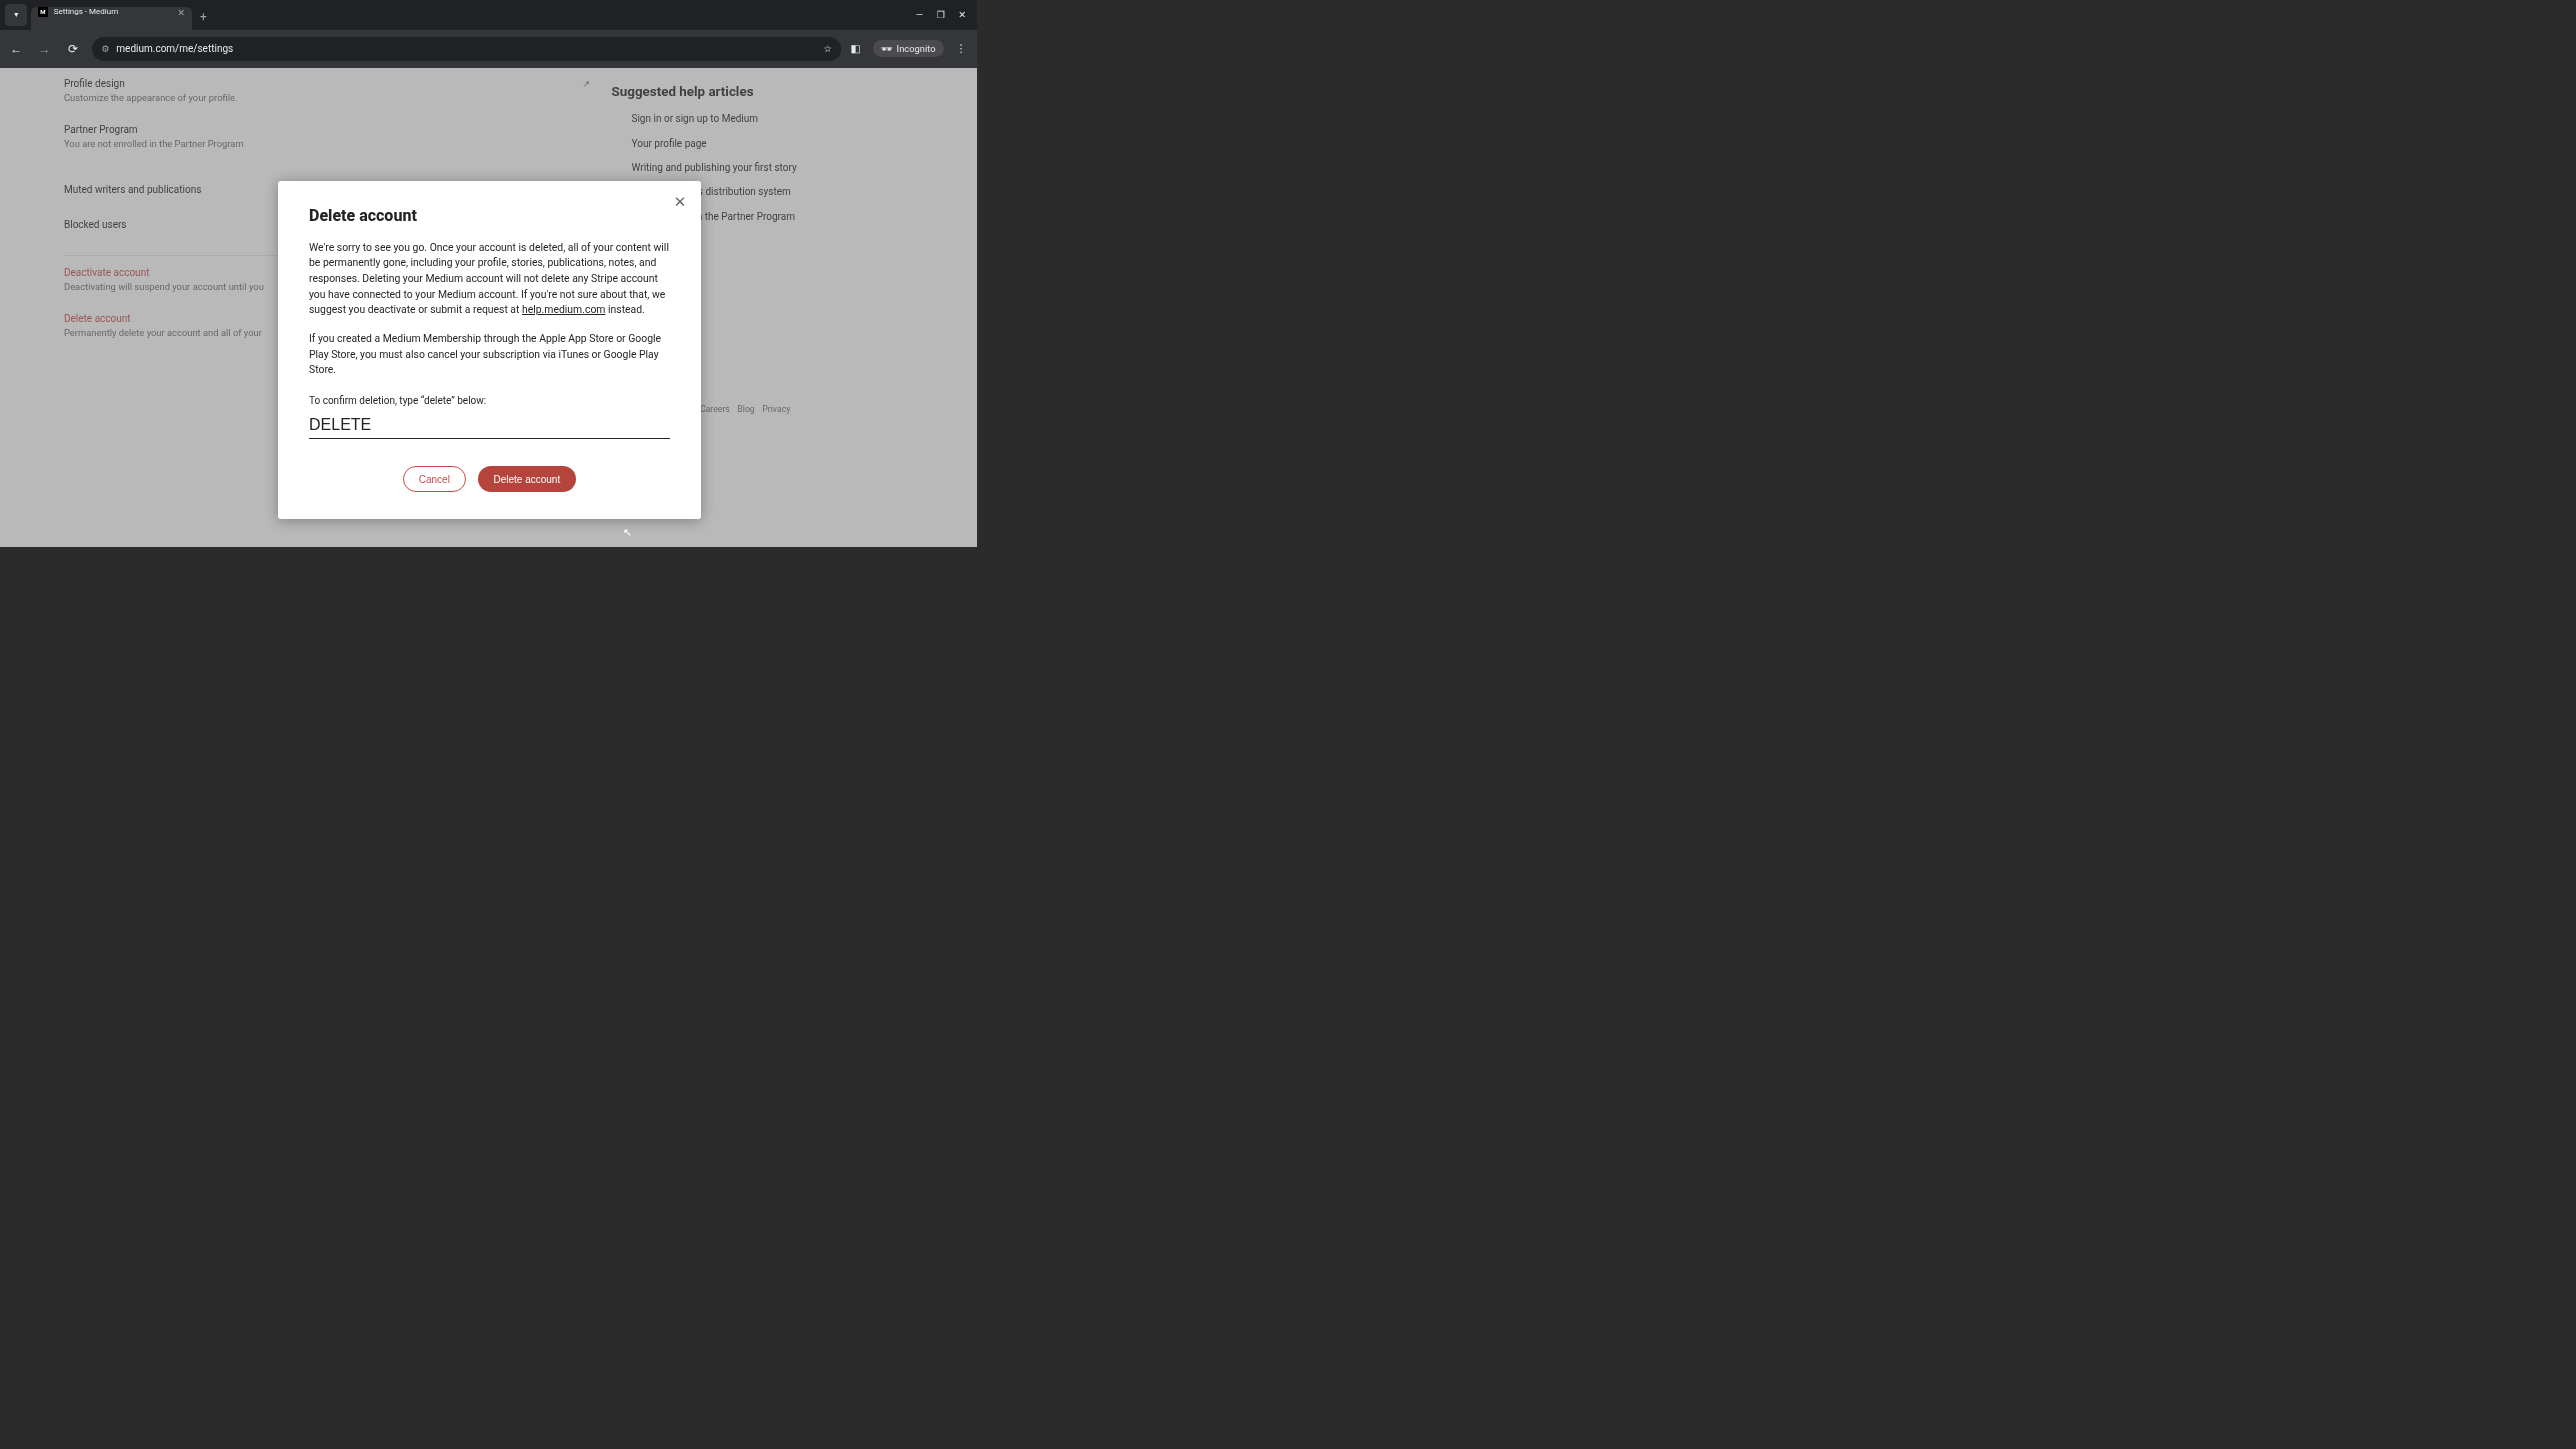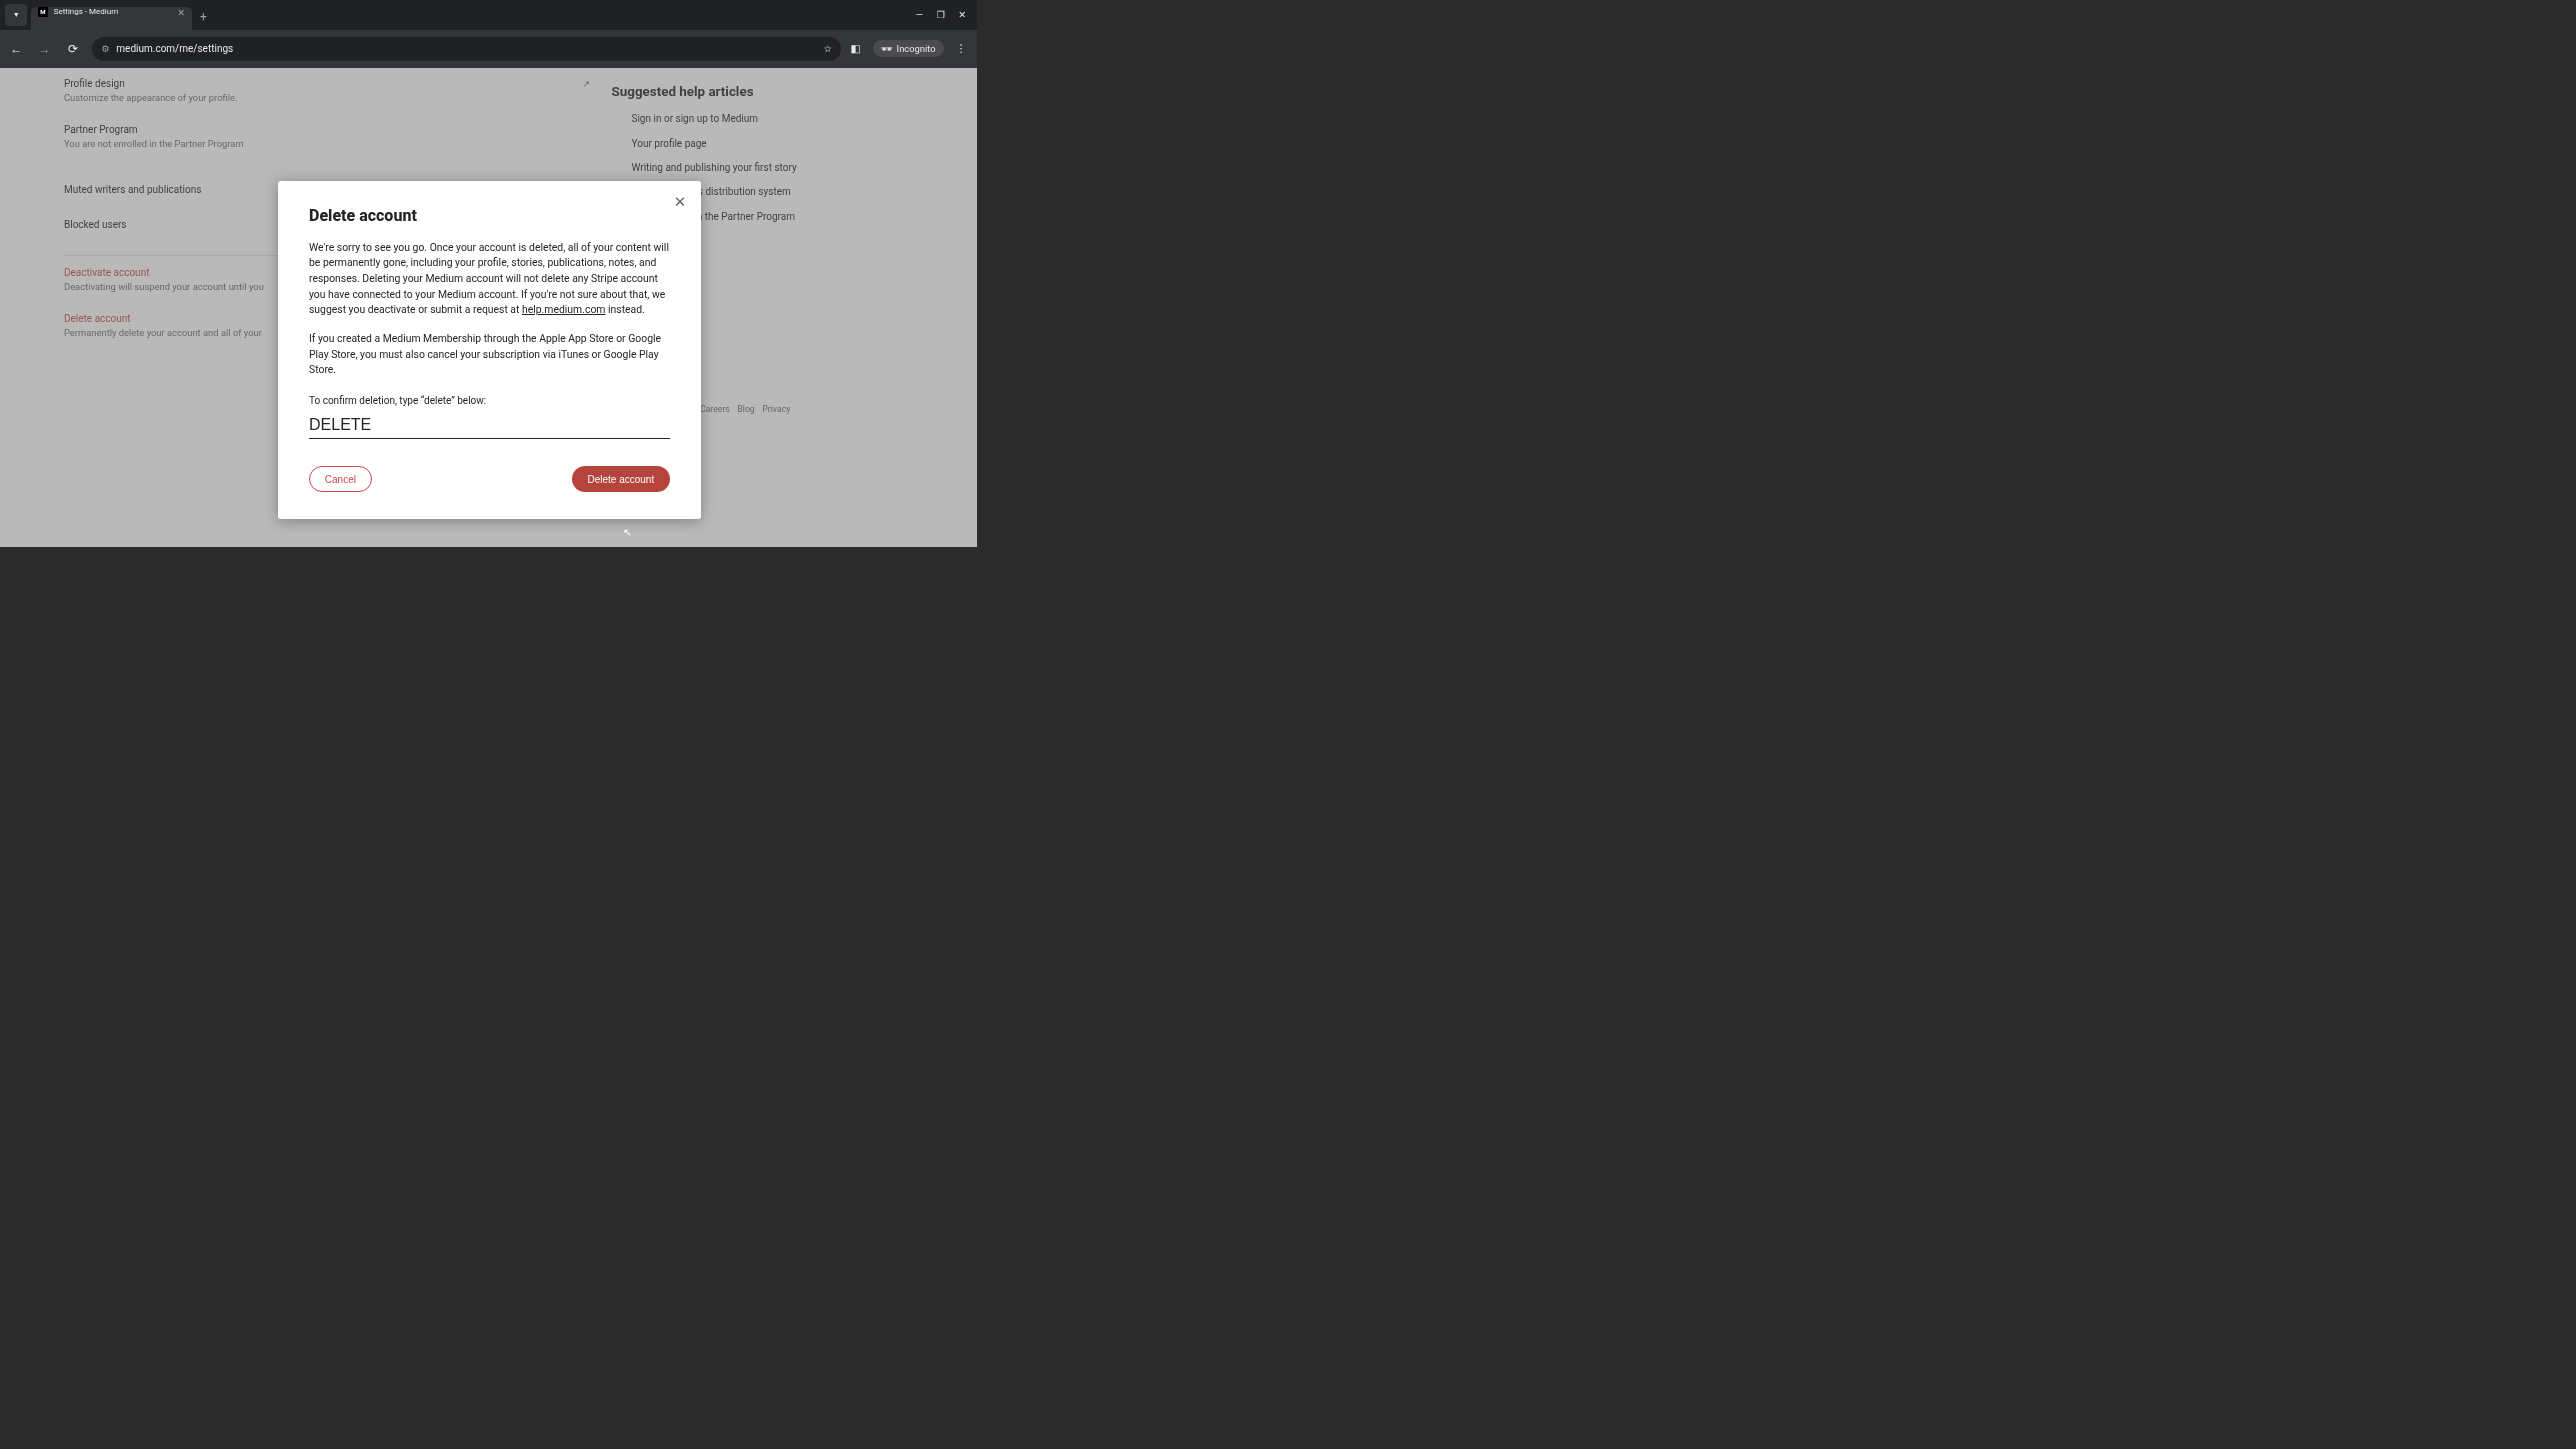--- a/index.html
+++ b/index.html
@@ -206,21 +206,21 @@
   width: 100%;
   border: none;
   border-bottom: 0.7px solid #242424;
   font-size: 16px;
   padding: 2.7px 0 4px 0;
   outline: none;
   color: #242424;
 }
 .modal-actions {
   display: flex;
-  justify-content: space-between;
+  justify-content: center;
   gap: 12px;
   margin-top: 27px;
 }
 .btn {
   border-radius: 14.8px;
   padding: 6.7px 14.8px;
   font-size: 10px;
   cursor: pointer;
   border: 0.7px solid transparent;
 }

